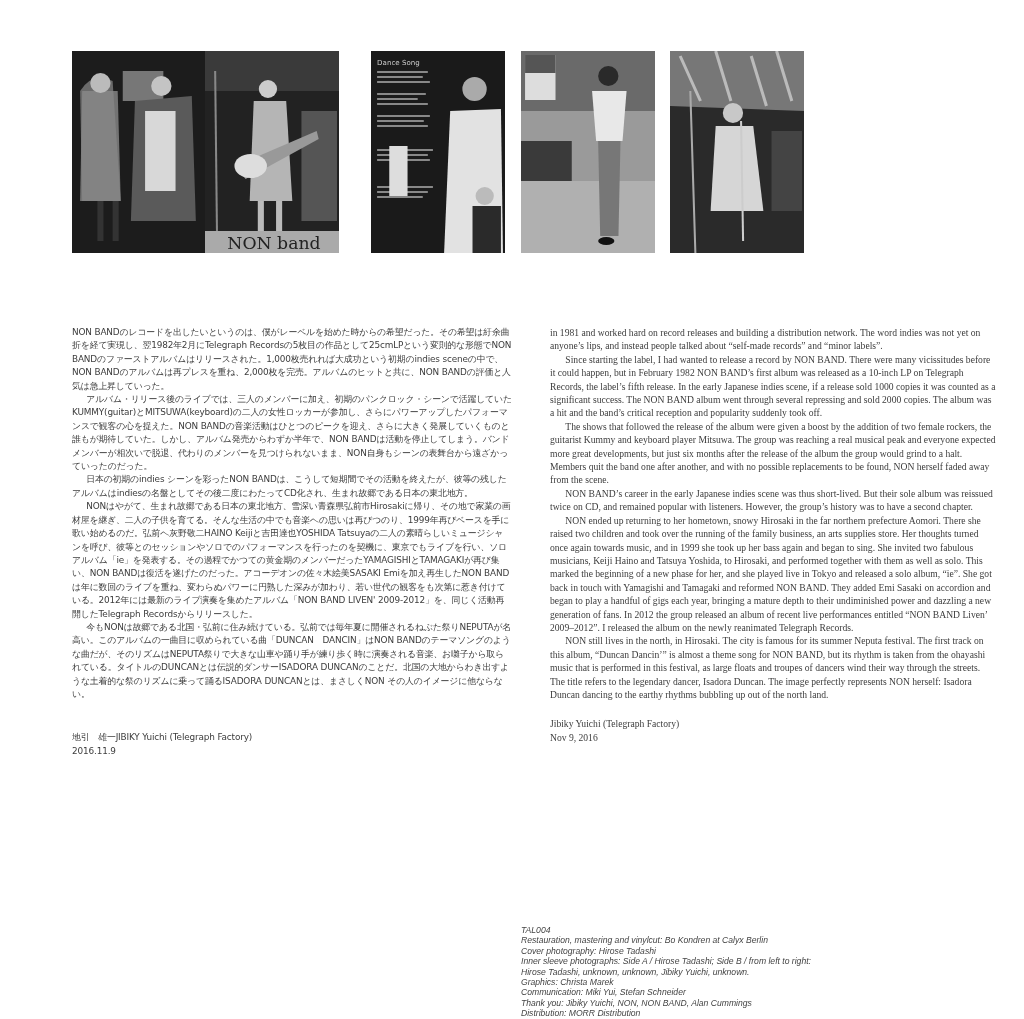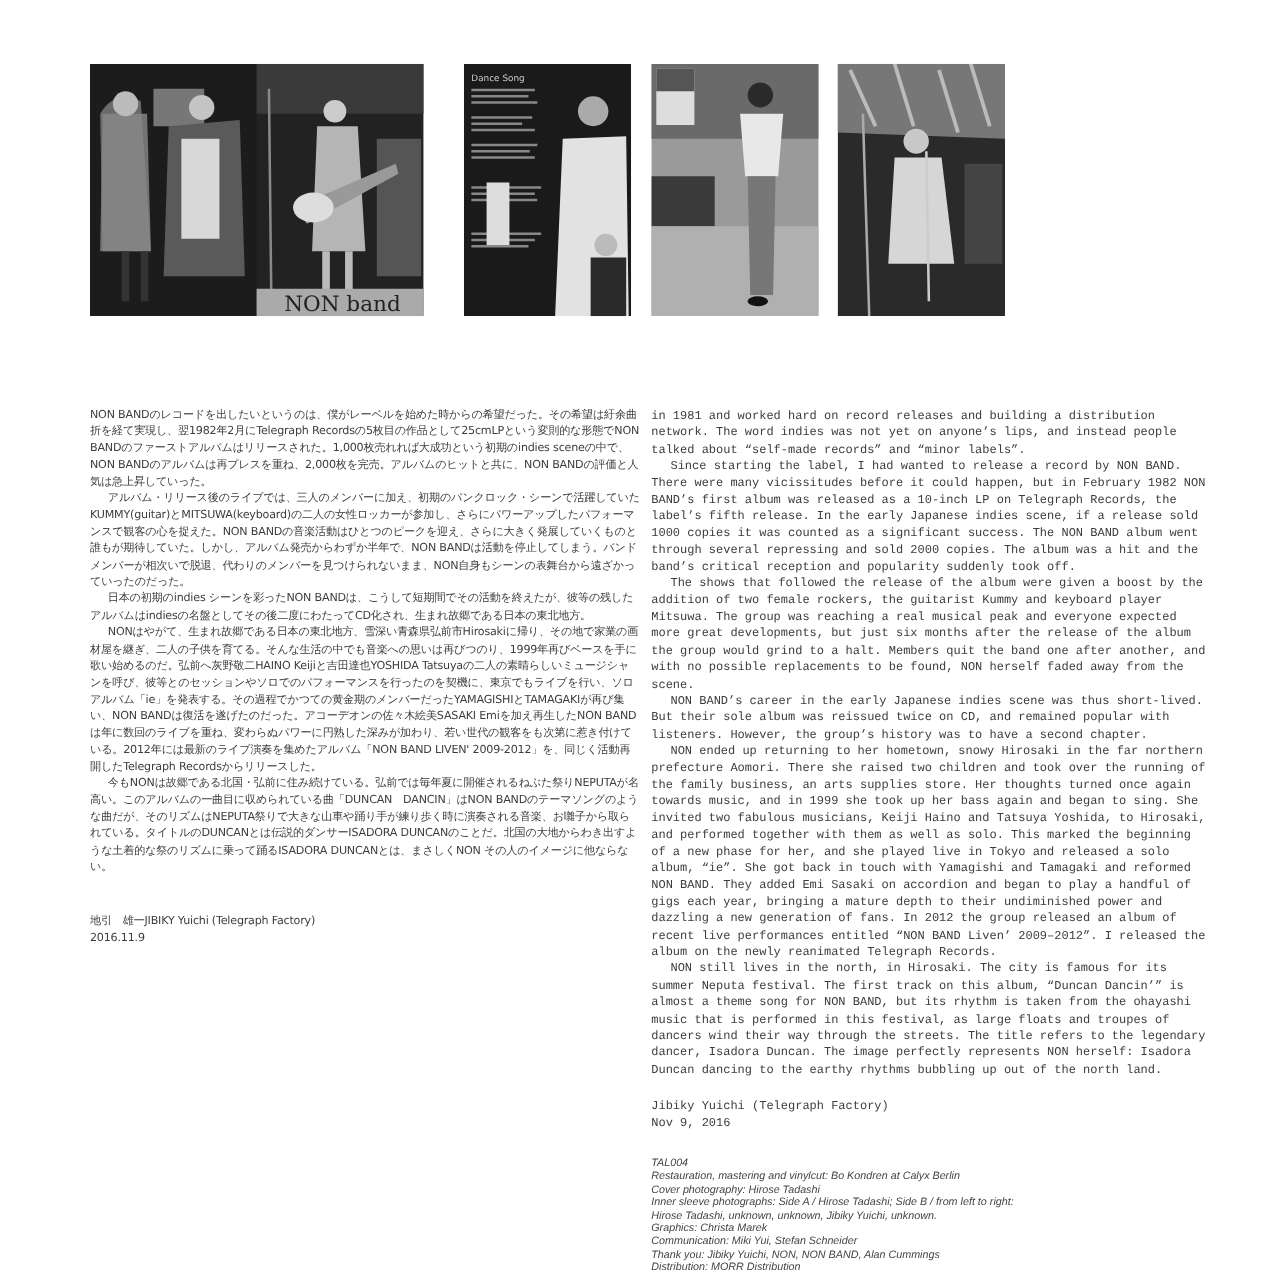--- a/index.html
+++ b/index.html
@@ -1,21 +1,21 @@
 <!DOCTYPE html>
 <html><head>
 <meta charset="utf-8">
 <style>
   html, body { margin:0; padding:0; background:#ffffff; }
   body { width:1024px; height:1019px; position:relative; overflow:hidden; font-family:"DejaVu Sans", sans-serif; color:#3a3a3a; }
   .photo { position:absolute; top:51px; width:134px; height:202px; overflow:hidden; }
   .photo svg { display:block; width:100%; height:100%; }
   .col { position:absolute; top:326px; font-size:9.2px; line-height:13.4px; color:#3c3c3c; }
   .col-jp { left:72px; width:440px; font-size:8.9px; letter-spacing:-0.15px; }
-  .col-en { left:521px; width:446px; font-family:Liberation Mono, monospace; font-size:9.6px; }
+  .col-en { left:550px; width:446px; font-family:Liberation Serif, serif; font-size:9.6px; }
   .col p { margin:0; text-indent:1.6em; }
   .col p.noind { text-indent:0; }
   .sig { margin-top:30px; }
   .credits { position:absolute; left:521px; top:925px; width:330px; font-family:"Liberation Sans", sans-serif; font-style:italic; font-size:8.6px; line-height:10.4px; color:#444; }
   .credits div { white-space:nowrap; }
 </style>
 </head>
 <body>
 
 <div class="photo" style="left:72px;">

